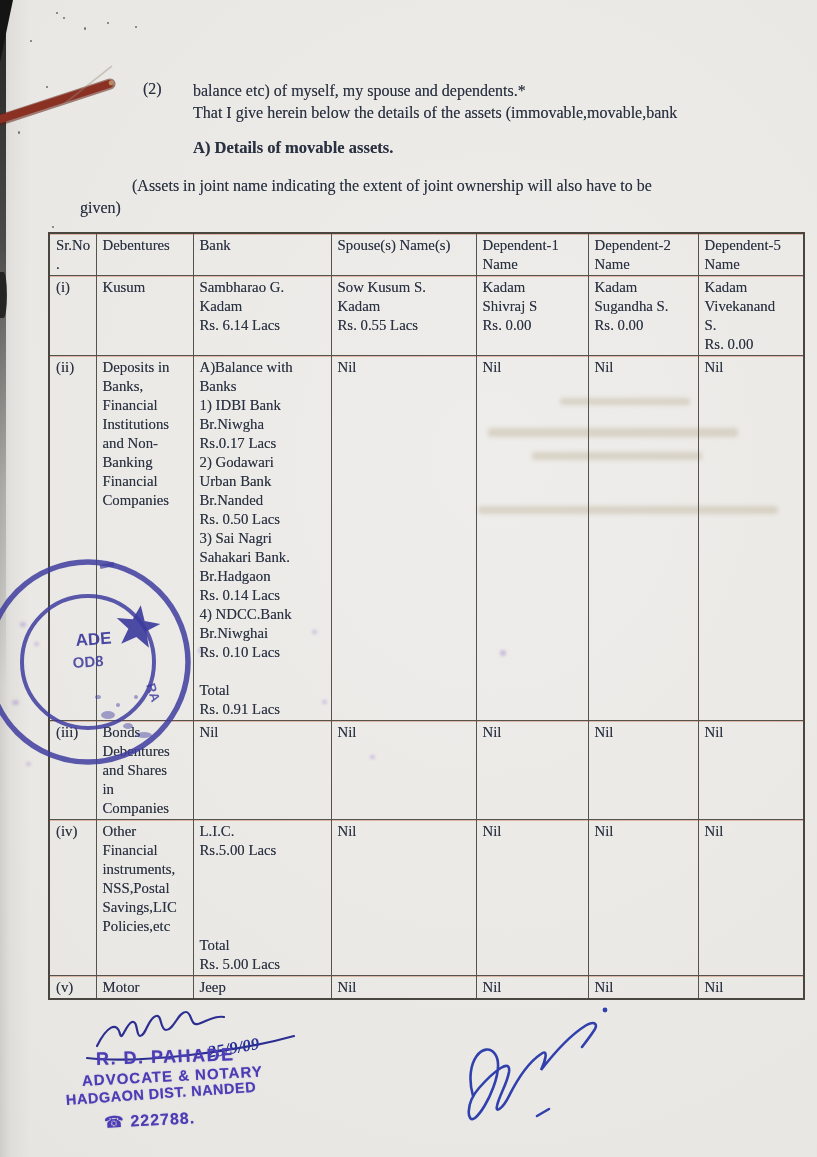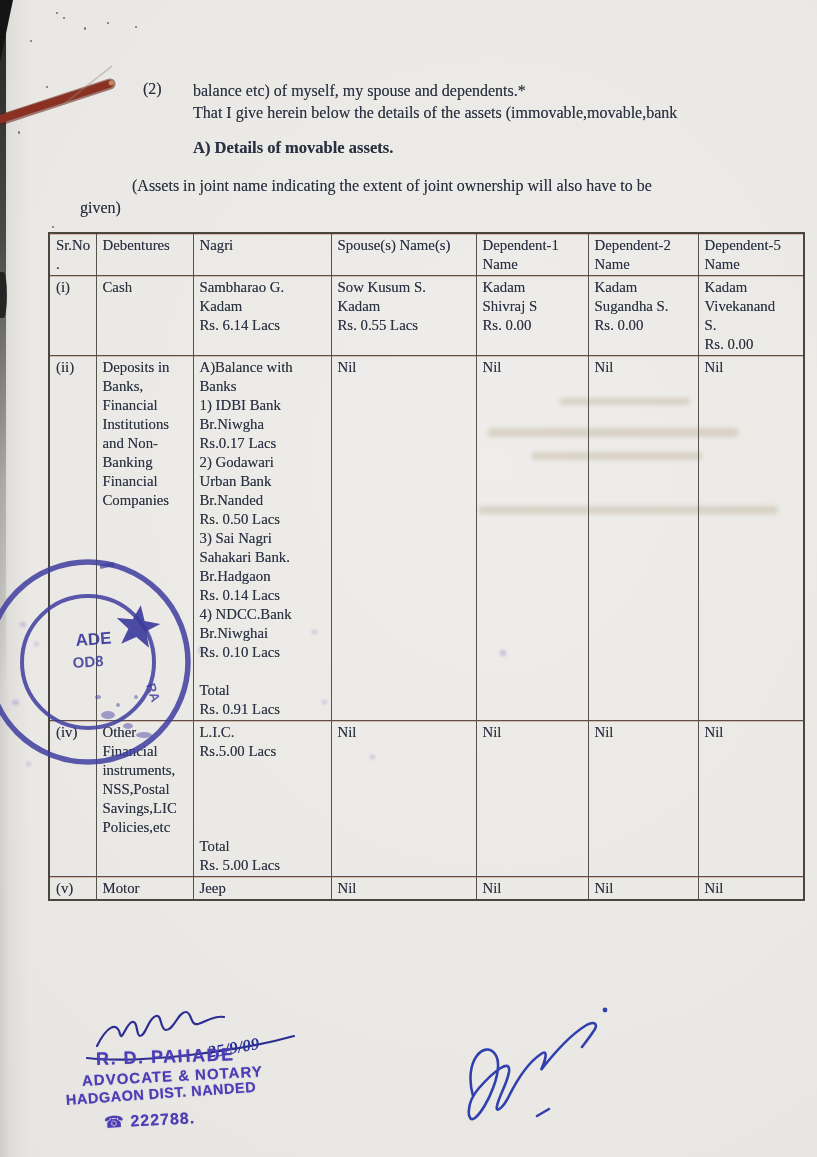--- a/index.html
+++ b/index.html
@@ -109,34 +109,34 @@
         <col style="width:145px">
       <col style="width:112px">
         <col style="width:110px">
         <col style="width:106px">
     </colgroup>
     <thead>
       <tr class="rh">
         <th>Sr.No
 .</th>
         <th>Debentures</th>
-        <th>Nagri</th>
+        <th>Bank</th>
         <th>Spouse(s) Name(s)</th>
         <th>Dependent-1
 Name</th>
         <th>Dependent-2
 Name</th>
         <th>Dependent-5
 Name</th>
       </tr>
     </thead>
     <tbody>
       <tr class="r1">
         <td>(i)</td>
-        <td>Cash</td>
+        <td>Kusum</td>
         <td>Sambharao G.
 Kadam
 Rs. 6.14 Lacs</td>
         <td>Sow Kusum S.
 Kadam
 Rs. 0.55 Lacs</td>
         <td>Kadam
 Shivraj S
 Rs. 0.00</td>
         <td>Kadam
@@ -174,20 +174,33 @@
 Br.Niwghai
 Rs. 0.10 Lacs
 
 Total
 Rs. 0.91 Lacs</td>
         <td>Nil</td>
         <td>Nil</td>
         <td>Nil</td>
         <td>Nil</td>
       </tr>
+      <tr class="r3">
+        <td>(iii)</td>
+        <td>Bonds
+Debentures
+and Shares
+in
+Companies</td>
+        <td>Nil</td>
+        <td>Nil</td>
+        <td>Nil</td>
+        <td>Nil</td>
+        <td>Nil</td>
+      </tr>
       <tr class="r4">
         <td>(iv)</td>
         <td>Other
 Financial
 instruments,
 NSS,Postal
 Savings,LIC
 Policies,etc</td>
         <td>L.I.C.
 Rs.5.00 Lacs

